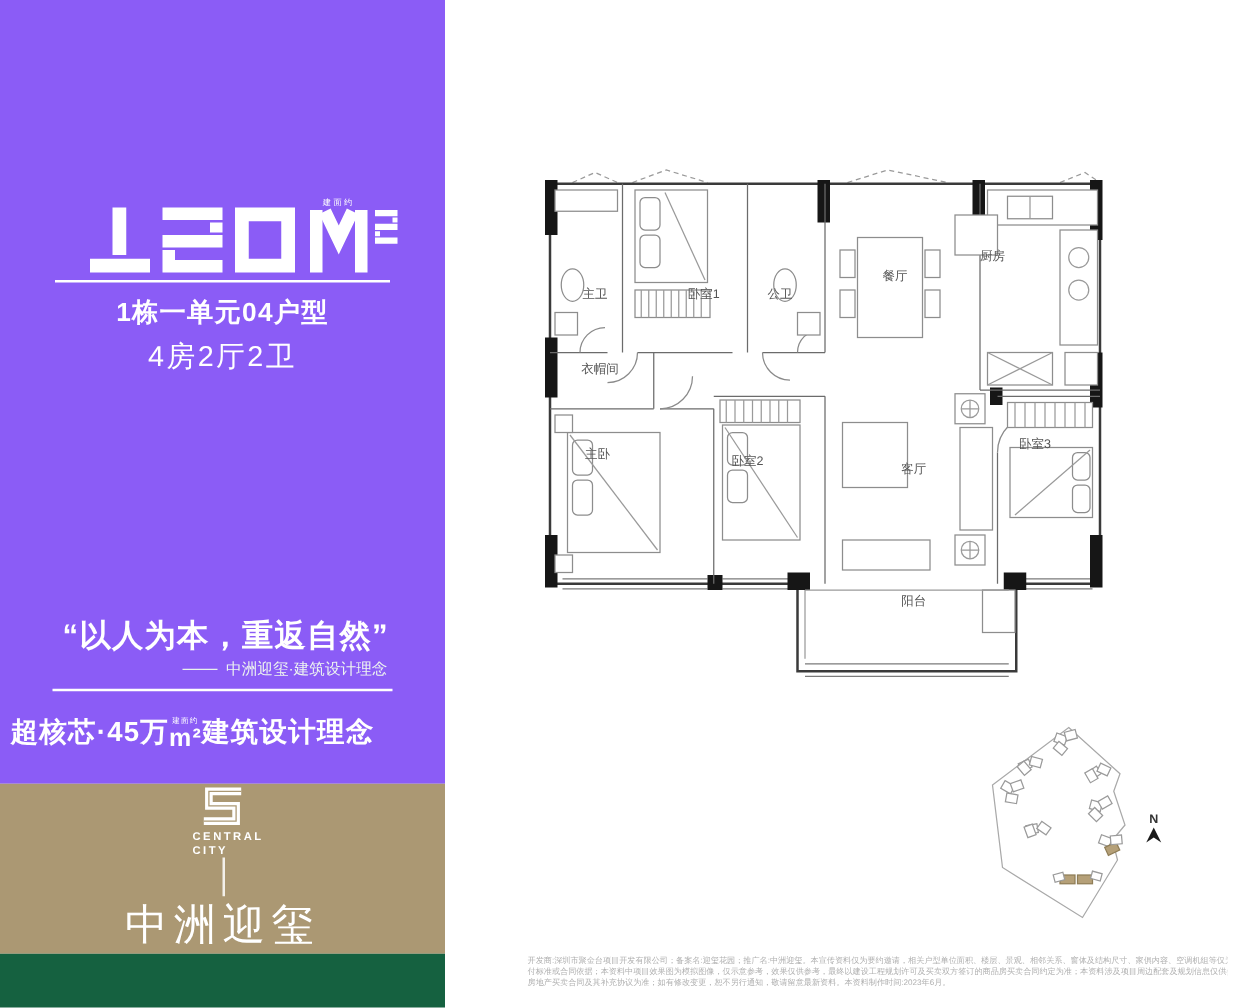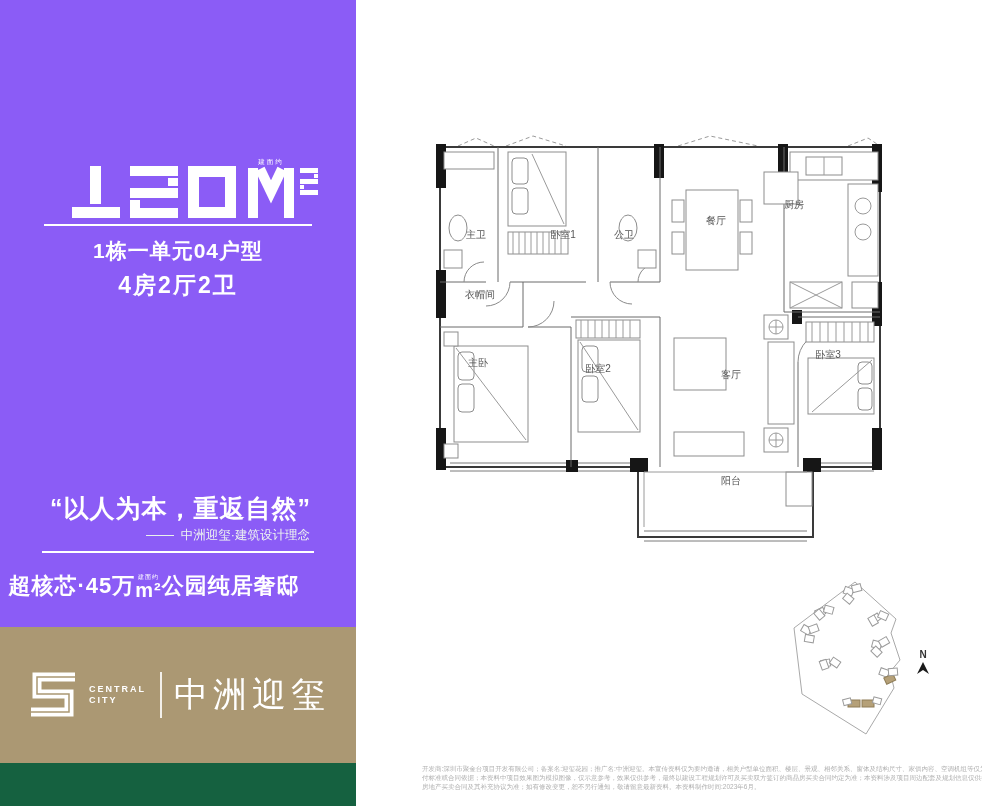--- a/index.html
+++ b/index.html
@@ -3,31 +3,31 @@
 <meta charset="utf-8">
 <style>
   html,body{margin:0;padding:0;}
   body{width:1000px;height:806px;position:relative;background:#ffffff;
        font-family:"Liberation Sans","DejaVu Sans",sans-serif;overflow:hidden;}
   .abs{position:absolute;}
 
   
   .panel-green{left:0;top:0;width:356px;height:627px;background:#8b5cf6;}
   .panel-tan{left:0;top:627px;width:356px;height:136px;background:#ab9873;
-             display:flex;align-items:center;justify-content:center;}
+             display:flex;align-items:center;justify-content:space-between;flex-direction:column;}
   .panel-green-strip{left:0;top:763px;width:356px;height:43px;background:#156140;}
 
   .title-svg{left:72px;top:156px;}
   .divider{height:2px;background:#ffffff;}
   .div1{left:44px;top:224px;width:268px;}
   .div2{left:42px;top:551px;width:272px;}
 
   .unit-block{left:0;top:236px;width:356px;text-align:center;color:#ffffff;}
   .unit-line{font-size:21px;font-weight:bold;line-height:30px;letter-spacing:1px;}
-  .layout-line{font-size:23px;font-weight:bold;line-height:32px;margin-top:3px;letter-spacing:2px;}
+  .layout-line{font-size:23px;font-weight:normal;line-height:32px;margin-top:3px;letter-spacing:2px;}
 
   .quote{left:50px;top:492px;width:300px;color:#ffffff;font-size:25px;font-weight:bold;letter-spacing:1px;}
   .attrib{left:30px;top:527px;width:280px;text-align:right;color:#eef5f0;font-size:12.5px;}
   .attrib .dash{display:inline-block;width:28px;height:1px;background:#e9f2ec;vertical-align:middle;margin-right:7px;}
 
   .headline{left:0;top:571px;width:308px;text-align:center;color:#ffffff;
             font-size:22px;font-weight:bold;letter-spacing:1px;}
   .unit-stack{display:inline-block;vertical-align:bottom;line-height:1;text-align:center;}
   .unit-stack .note{display:block;font-size:6px;letter-spacing:1px;font-weight:normal;transform:translateY(1px);}
   .unit-stack .u{font-size:20px;font-weight:bold;}
@@ -103,21 +103,21 @@
 
   <div class="abs quote">“以人为本，重返自然”</div>
 
   <div class="abs attrib">
     <span class="dash"></span><span>中洲迎玺·建筑设计理念</span>
   </div>
 
   <div class="abs divider div2"></div>
 
   <div class="abs headline">
-    <span>超核芯·45万</span><span class="unit-stack"><span class="note">建面约</span><span class="u">m²</span></span><span>公园纯居奢邸</span>
+    <span>超核芯·45万</span><span class="unit-stack"><span class="note">建面约</span><span class="u">m²</span></span><span>建筑设计理念</span>
   </div>
 </div>
 
 <div class="abs panel-tan">
   <svg width="54" height="54" viewBox="0 0 54 54">
     <path d="M49,9 H11 V26 H43 V44 H5" stroke="#ffffff" stroke-width="9" fill="none"></path>
     <path d="M49,9 H11 V26 H43 V44 H5" stroke="#ab9873" stroke-width="1.5" fill="none"></path>
   </svg>
   <div class="logo-en">
     <div>CENTRAL</div>

